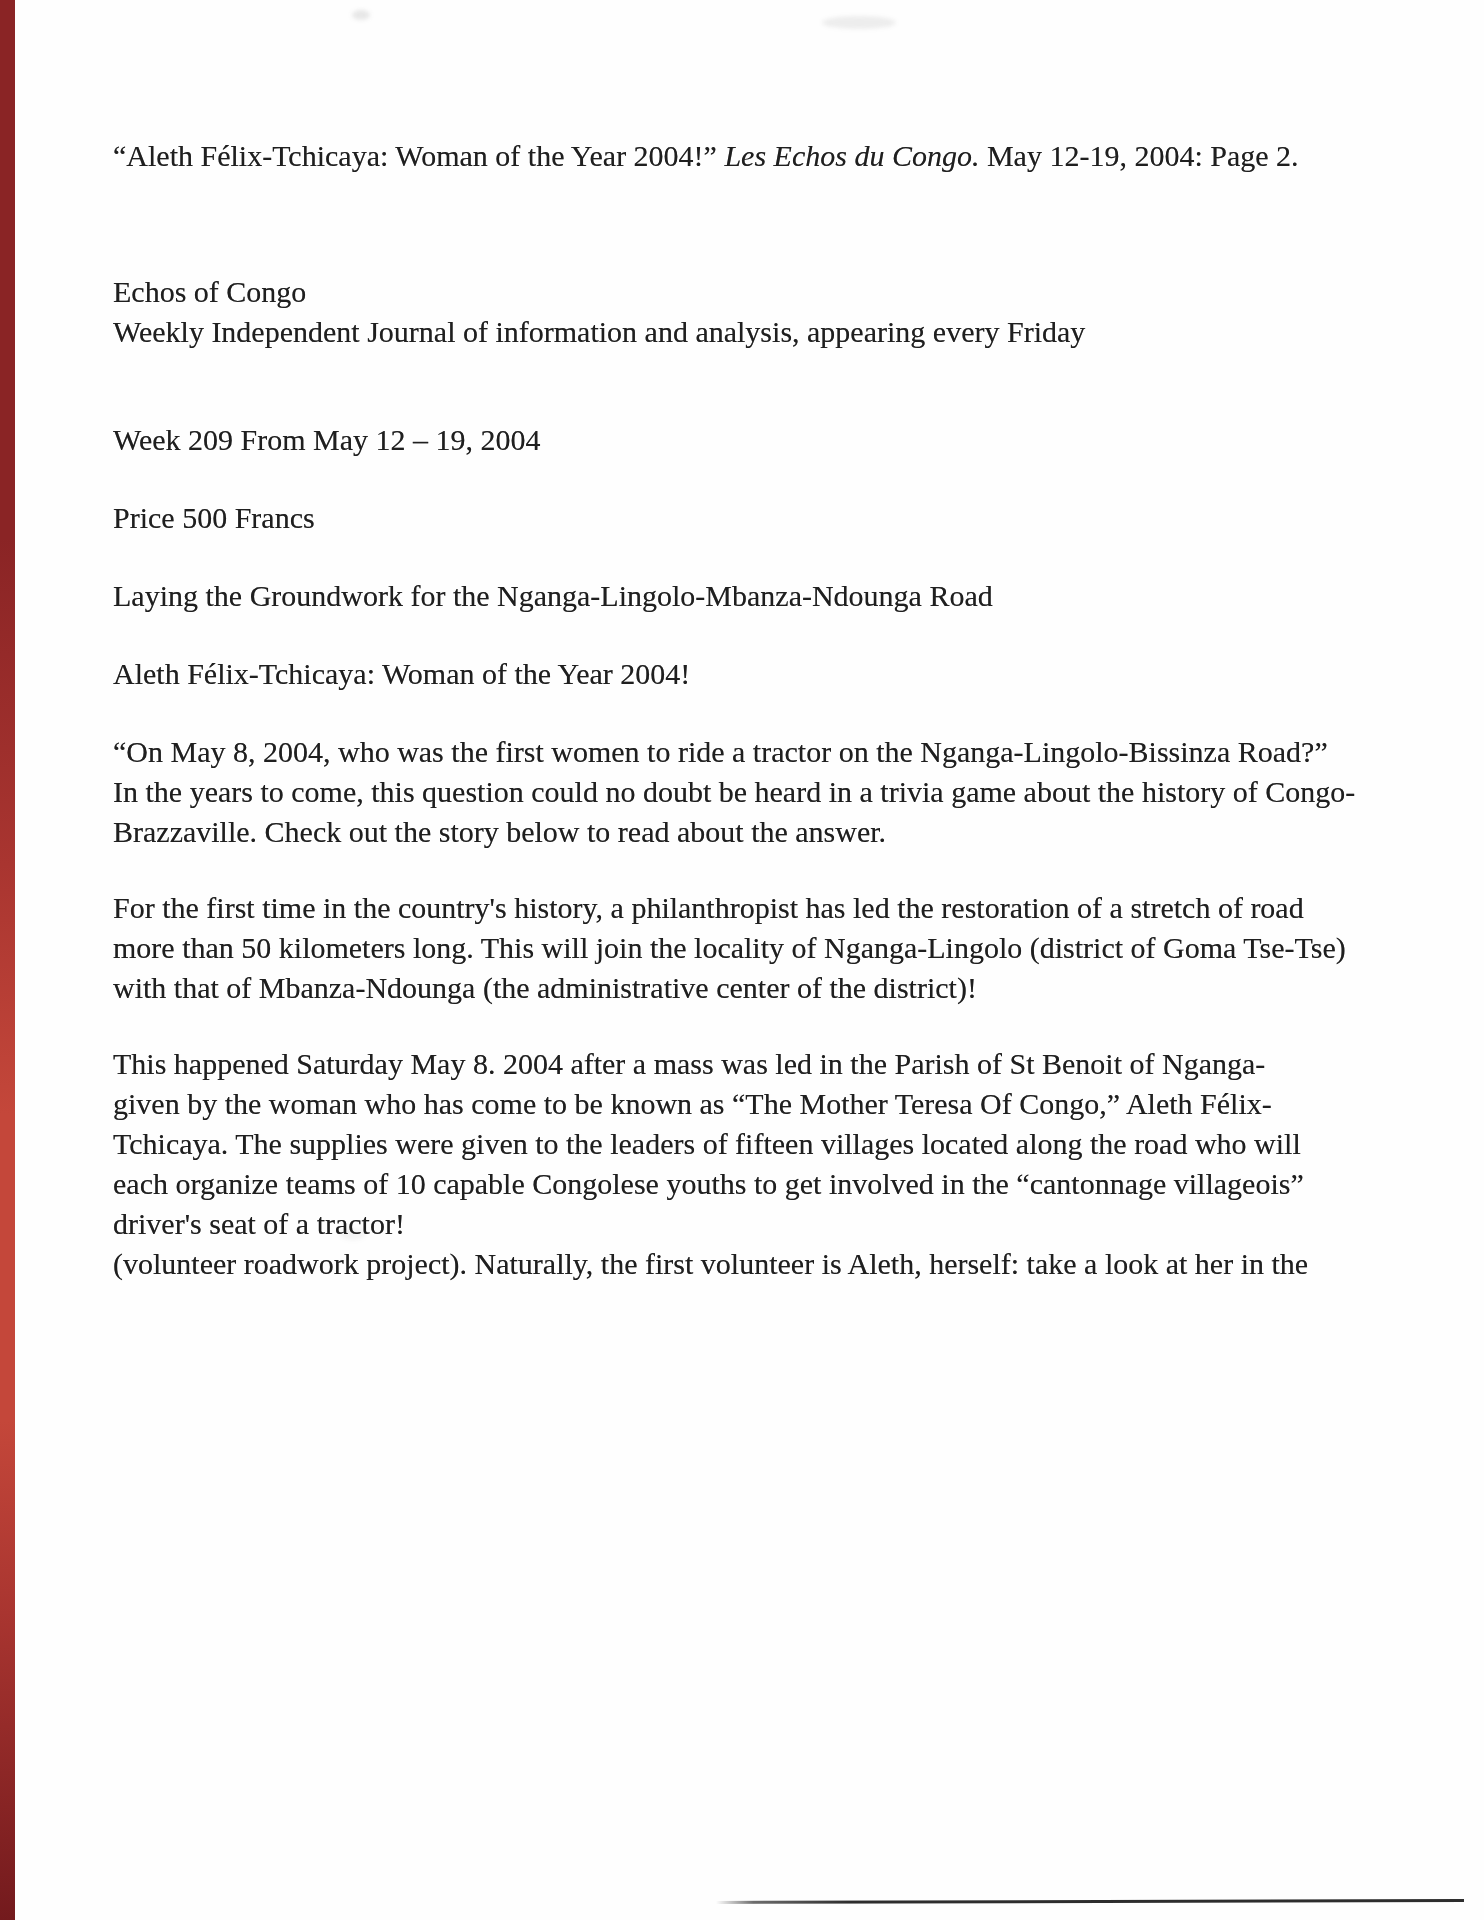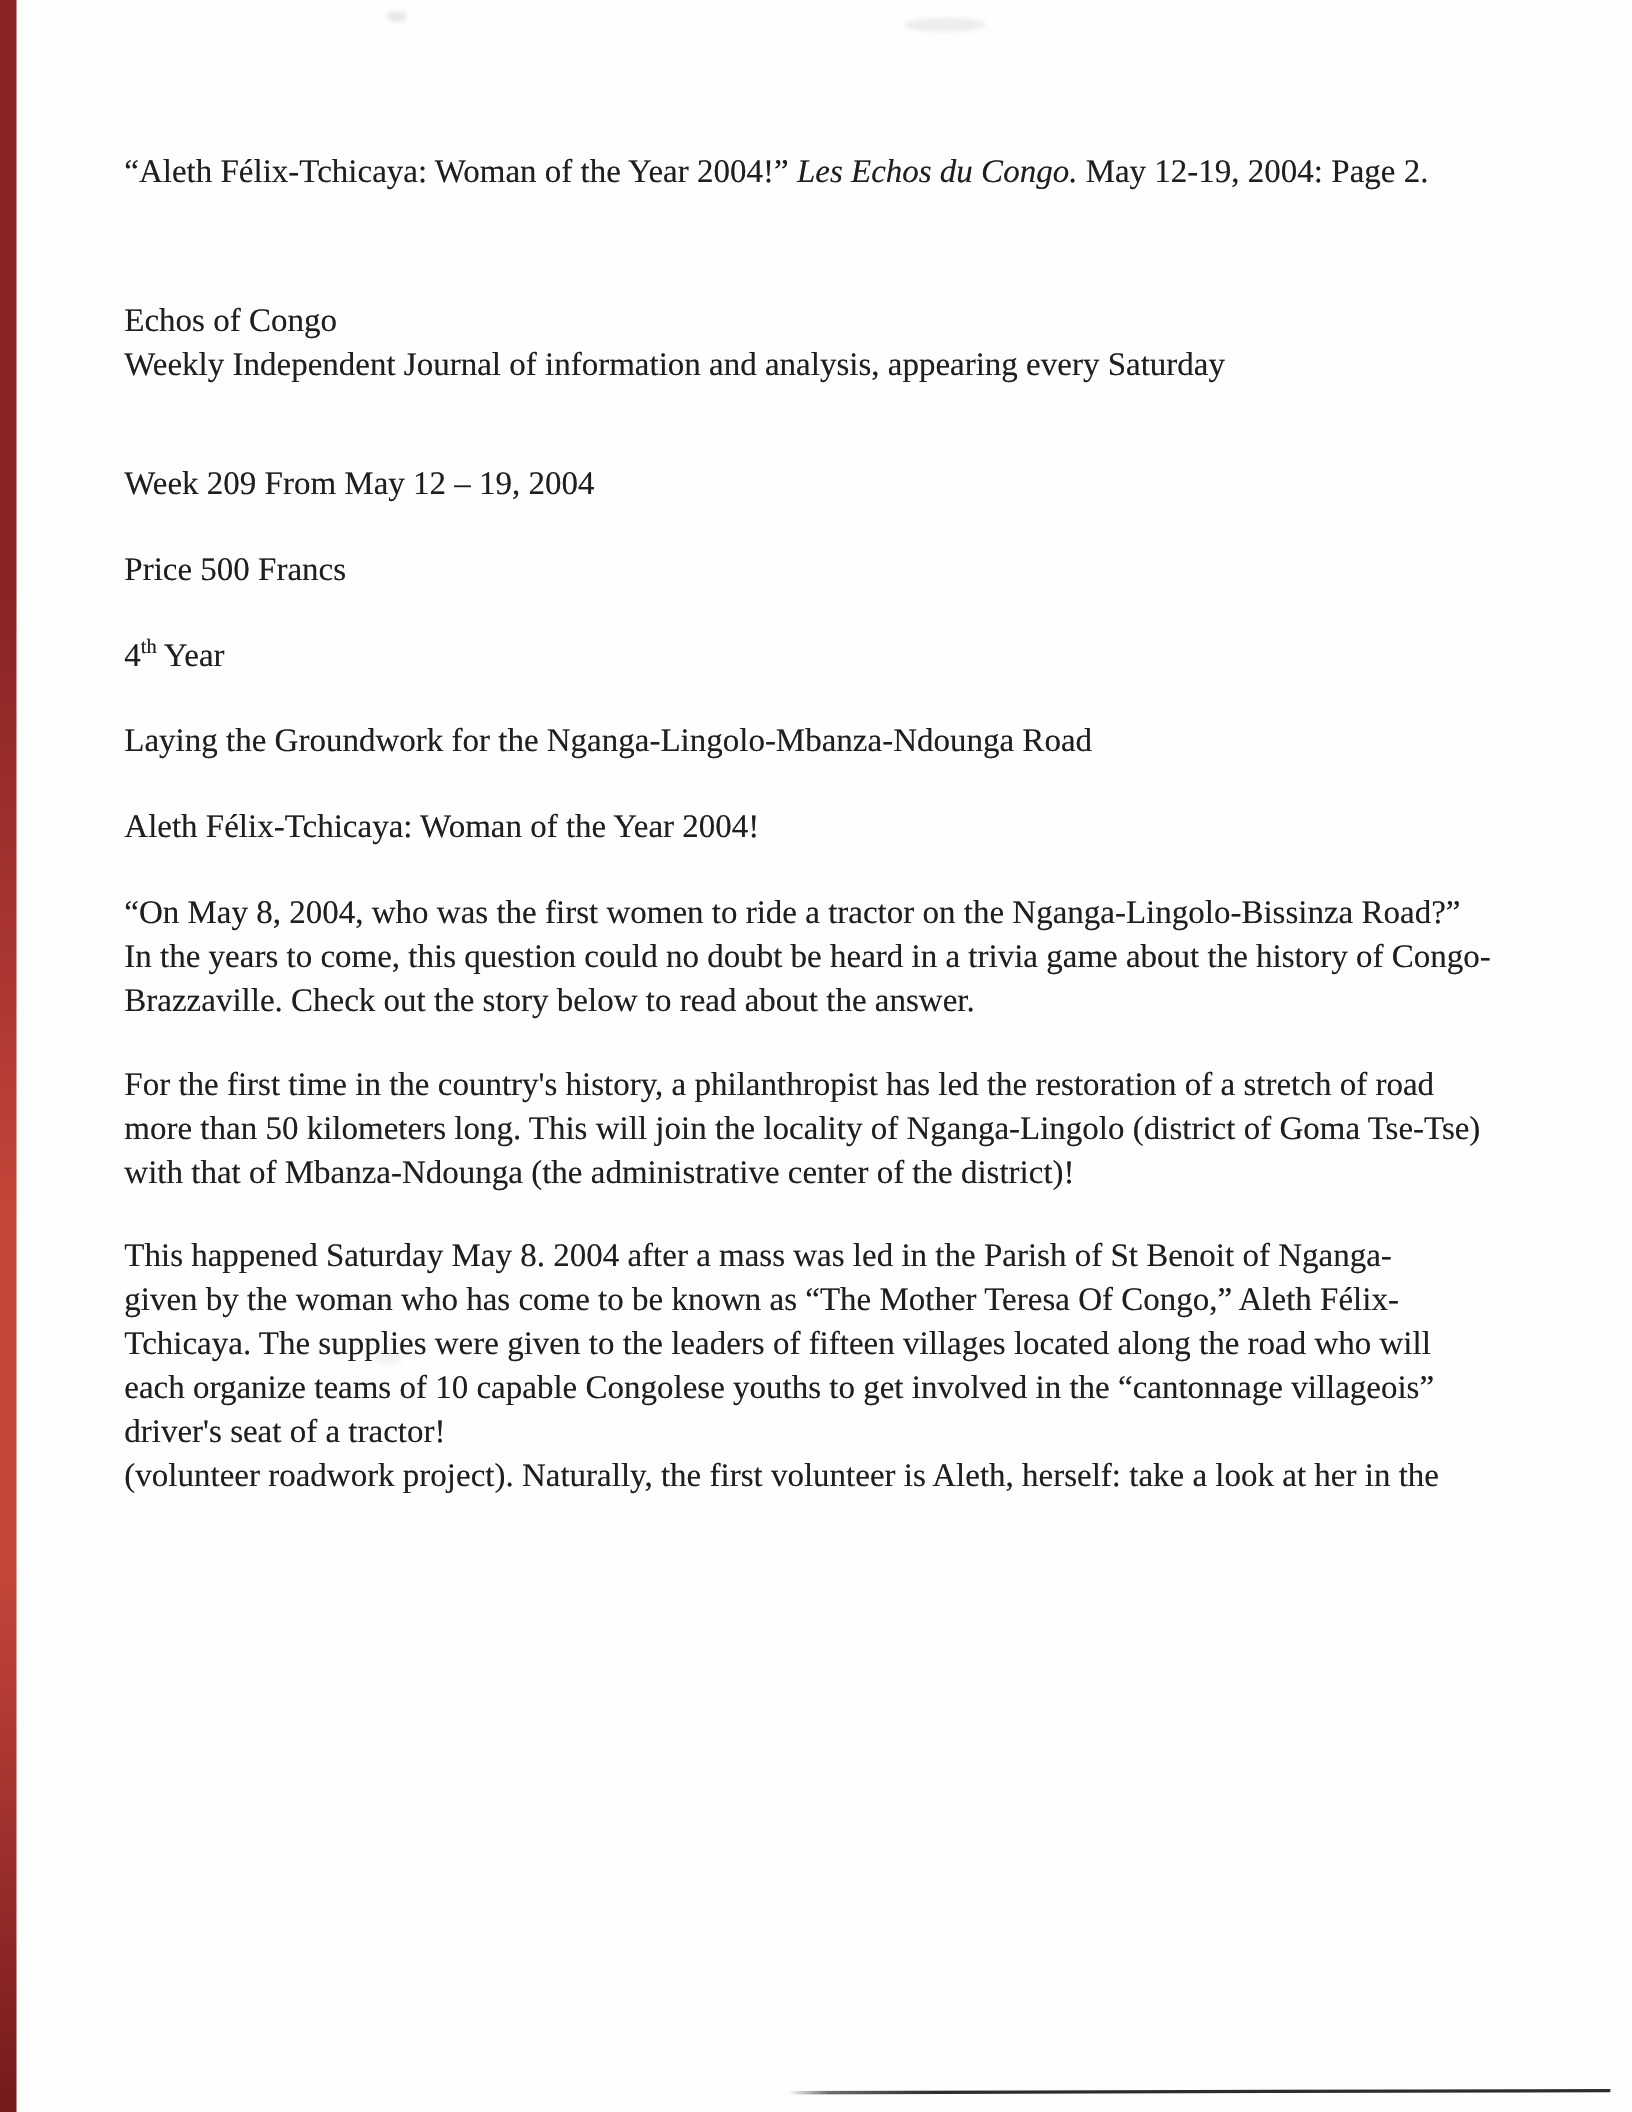--- a/index.html
+++ b/index.html
@@ -80,31 +80,28 @@
   <div class="scan-artifact artifact-mid"></div>
 
   <div class="content">
 
     <div class="block-citation line">
       <span>“Aleth Félix-Tchicaya: Woman of the Year 2004!” </span><span class="italic">Les Echos du Congo.</span><span> May 12-19, 2004: Page 2.</span>
     </div>
 
     <div class="block-masthead">
       <div class="line">Echos of Congo</div>
-      <div class="line">Weekly Independent Journal of information and analysis, appearing every Saturday</div>
+      <div class="line">Weekly Independent Journal of information and analysis, appearing every Friday</div>
     </div>
 
 
     <div class="block-single line">Week 209 From May 12 – 19, 2004</div>
 
     <div class="block-single line">Price 500 Francs</div>
 
-    <div class="block-single line">
-      <span>4</span><sup class="ord">th</sup><span> Year</span>
-    </div>
 
     <div class="block-single line">Laying the Groundwork for the Nganga-Lingolo-Mbanza-Ndounga Road</div>
 
     <div class="block-single line">Aleth Félix-Tchicaya: Woman of the Year 2004!</div>
 
     <div>
         <div class="para">
           <div class="line">“On May 8, 2004, who was the first women to ride a tractor on the Nganga-Lingolo-Bissinza Road?”</div>
           <div class="line">In the years to come, this question could no doubt be heard in a trivia game about the history of Congo-</div>
           <div class="line">Brazzaville. Check out the story below to read about the answer.</div>

